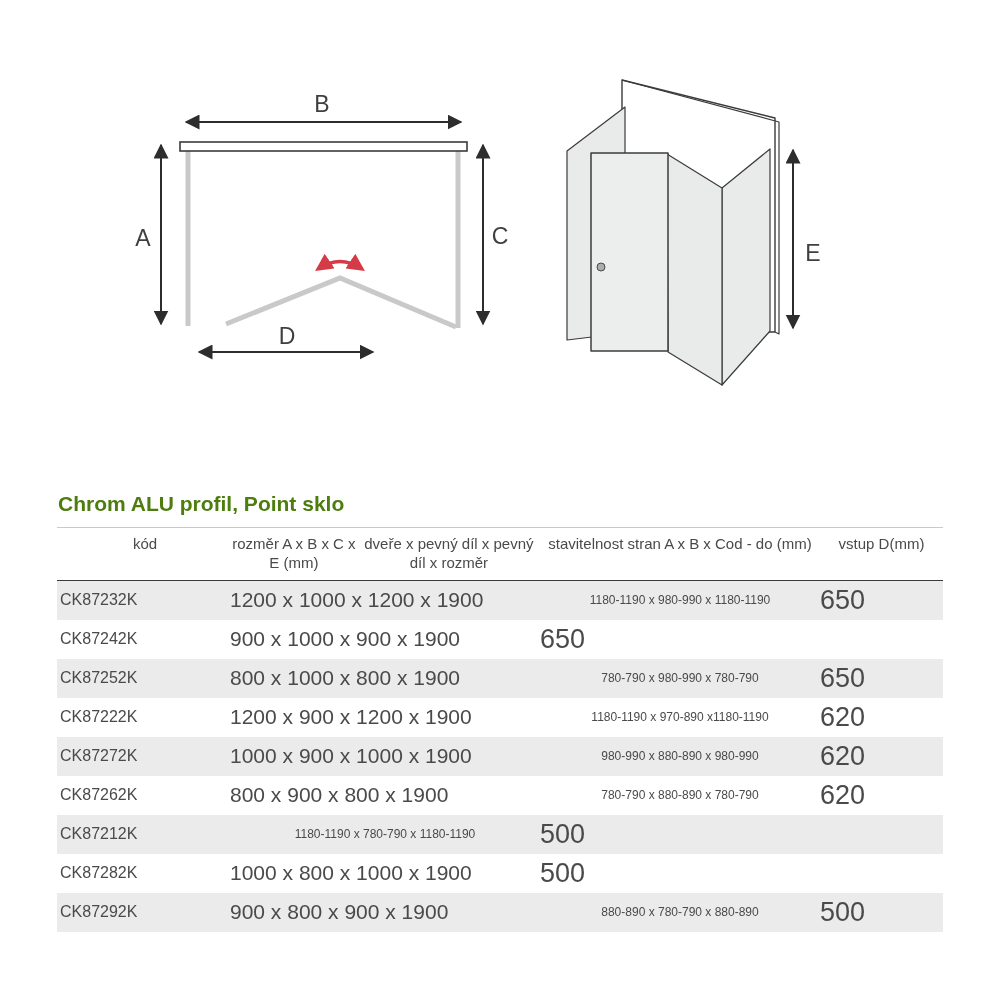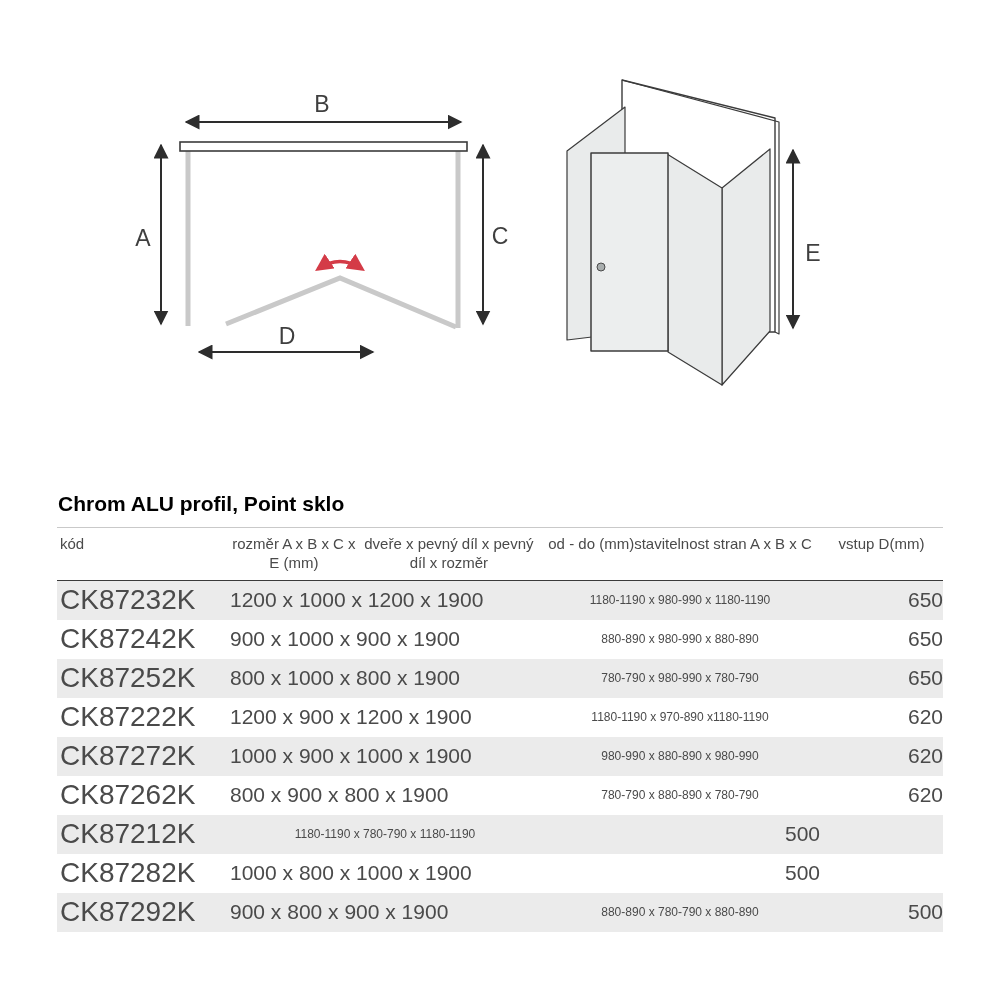--- a/index.html
+++ b/index.html
@@ -3,39 +3,39 @@
 <meta charset="utf-8">
 <style>
   html,body{margin:0;padding:0;background:#fff;}
   .canvas{
     position:relative;width:1000px;height:1000px;background:#ffffff;
     font-family:"Liberation Sans",sans-serif;overflow:hidden;
   }
   .diagram-svg{position:absolute;left:0;top:0;}
   .table-wrap{position:absolute;left:57px;top:492px;width:886px;}
   .section-title{
-    font-size:21px;font-weight:700;color:#000000;margin:0 0 11px 1px;letter-spacing:0;
+    font-size:21px;font-weight:700;color:#4d7c0f;margin:0 0 11px 1px;letter-spacing:0;
   }
   .thead{
     display:grid;grid-template-columns:173px 310px 280px 123px;
     border-top:1px solid #c9c9c9;border-bottom:1px solid #3a3a3a;
     padding:7px 0 7px;color:#4a4a4a;font-size:15px;line-height:1.25;
   }
   .th{display:flex;flex-direction:row;justify-content:center;text-align:center;}
-  .th.first{justify-content:flex-start;text-align:left;padding-left:3px;padding-bottom:1px;}
+  .th.first{justify-content:center;text-align:left;padding-left:3px;padding-bottom:1px;}
   .tbody{width:100%;}
   .trow{
     display:grid;grid-template-columns:173px 310px 280px 123px;
     height:39px;align-items:center;color:#4a4a4a;
   }
   .trow:nth-child(odd){background:#ebebeb;}
-  .cell-code{font-size:28px;padding-left:3px;text-align:left;}
+  .cell-code{font-size:16px;padding-left:3px;text-align:left;}
   .cell-size{font-size:21px;}
   .cell-range{font-size:12px;text-align:center;}
-  .cell-entry{font-size:21px;text-align:right;}
+  .cell-entry{font-size:27px;text-align:left;}
 </style>
 </head>
 <body>
 
 <div class="canvas">
 
   <svg class="diagram-svg" width="1000" height="470" viewBox="0 0 1000 470">
     <defs>
       <marker id="ah" viewBox="0 0 10 10" refX="9" refY="5" markerWidth="7.5" markerHeight="7.5" orient="auto-start-reverse">
         <path d="M0,0 L10,5 L0,10 z" fill="#2d2d2d"></path>
@@ -89,40 +89,39 @@
 
     <div class="thead">
       <div class="th first">
         <span>kód</span>
       </div>
       <div class="th">
         <span>rozměr A x B x C x E (mm)</span>
         <span>dveře x pevný díl x pevný díl x rozměr</span>
       </div>
       <div class="th">
+        <span>stavitelnost stran A x B x C</span>
         <span>od - do (mm)</span>
-        <span>stavitelnost stran A x B x C</span>
       </div>
       <div class="th">
         <span>vstup D</span>
         <span>(mm)</span>
       </div>
     </div>
 
     <div class="tbody">
       <div class="trow">
         <div class="cell-code">CK87232K</div>
         <div class="cell-size">1200 x 1000 x 1200 x 1900</div>
         <div class="cell-range">1180-1190 x 980-990 x 1180-1190</div>
         <div class="cell-entry">650</div>
       </div>
       <div class="trow">
         <div class="cell-code">CK87242K</div>
         <div class="cell-size">900 x 1000 x 900 x 1900</div>
-        <div class="cell-range">880-890 x 980-990 x 880-890</div>
         <div class="cell-entry">650</div>
       </div>
       <div class="trow">
         <div class="cell-code">CK87252K</div>
         <div class="cell-size">800 x 1000 x 800 x 1900</div>
         <div class="cell-range">780-790 x 980-990 x 780-790</div>
         <div class="cell-entry">650</div>
       </div>
       <div class="trow">
         <div class="cell-code">CK87222K</div>

